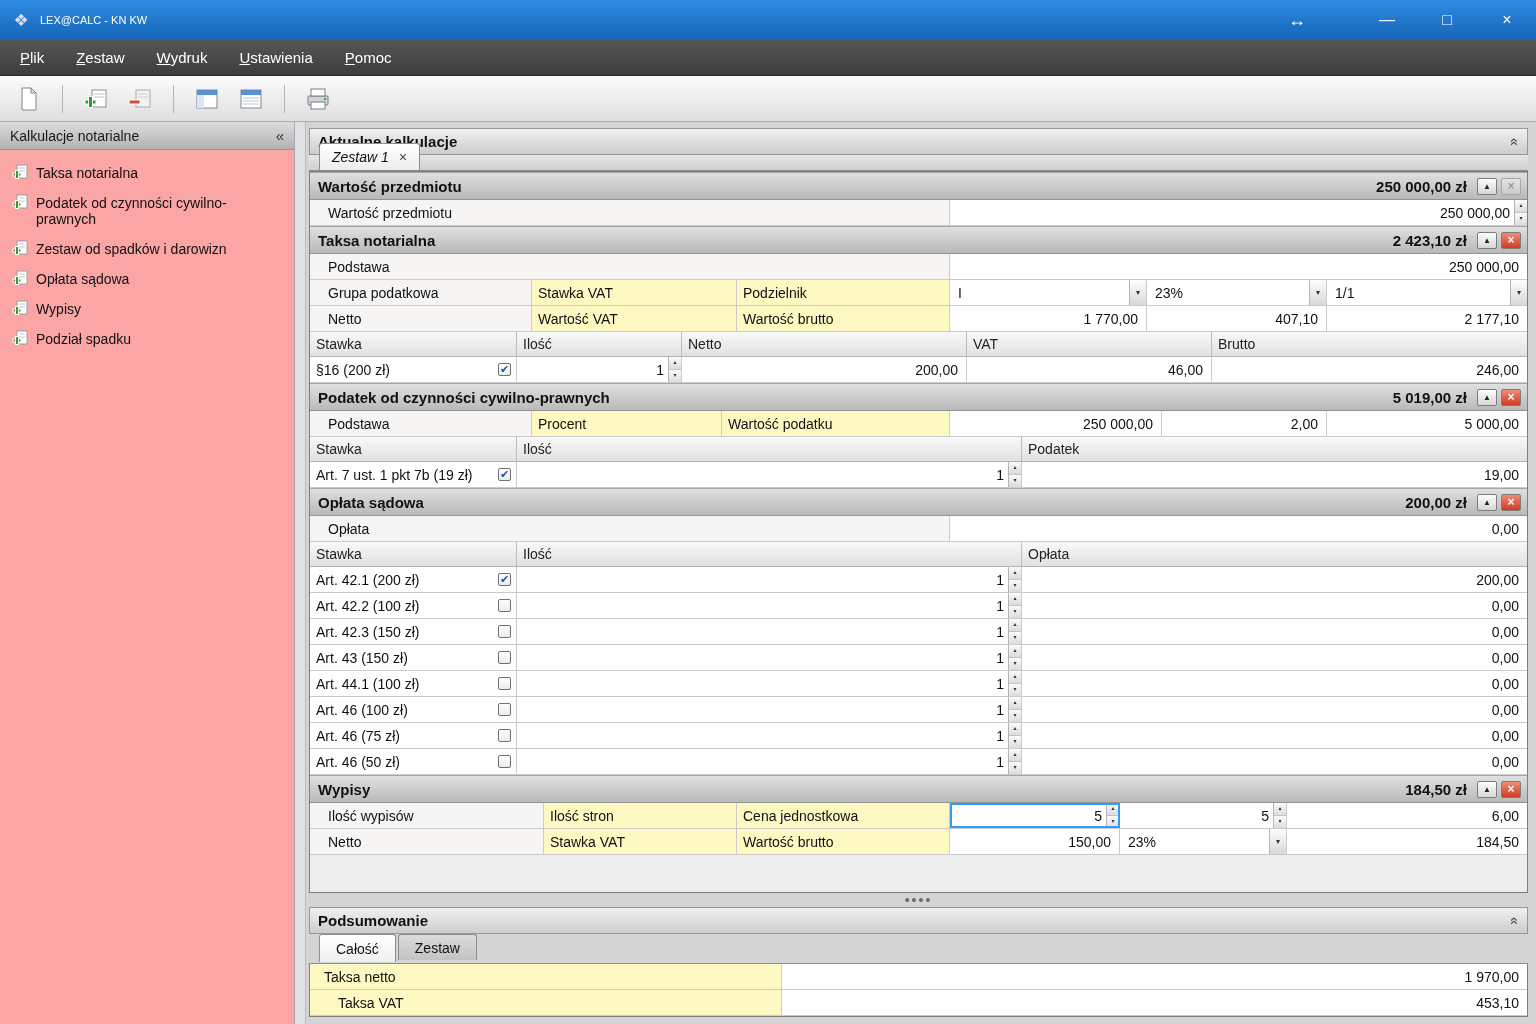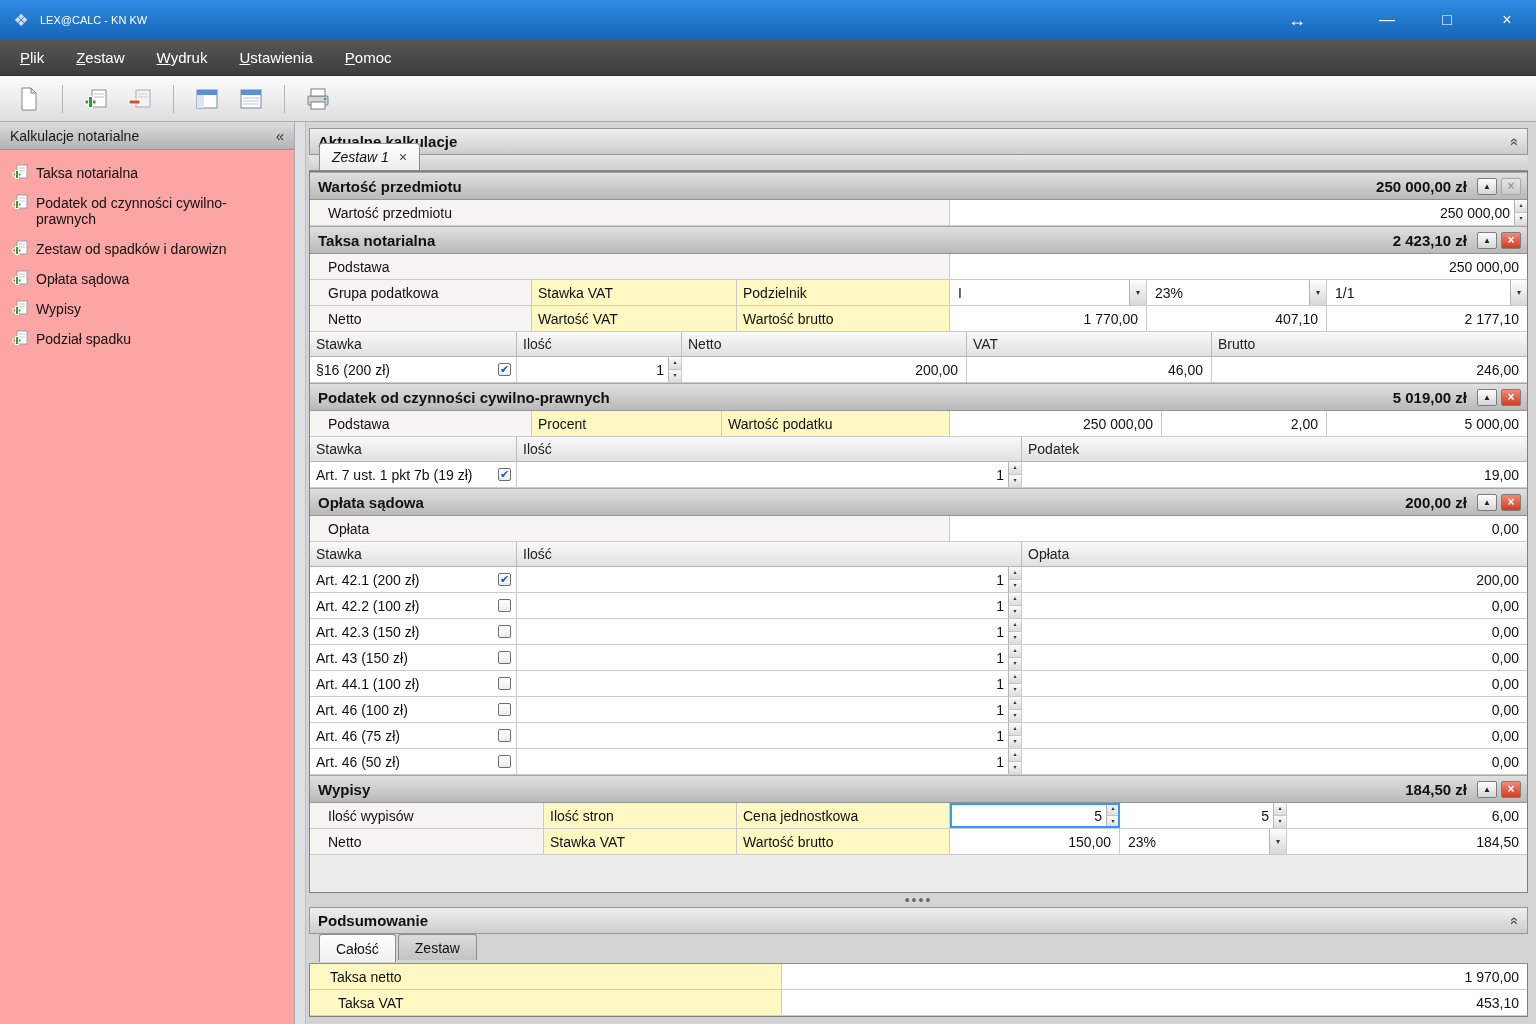--- a/index.html
+++ b/index.html
@@ -575,21 +575,21 @@
     <div class="panel-header">
       <span>Podsumowanie</span>
       <span class="dblchev">«</span>
     </div>
     <div class="sum-tabs">
       <div class="tab2 active">Całość</div>
       <div class="tab2">Zestaw</div>
     </div>
     <div class="sum-body">
       <div class="row">
-        <div class="cell lbl2 w472" style="padding-left:20px;">Taksa netto</div>
+        <div class="cell lbl2 w472" style="padding-left:14px;">Taksa netto</div>
         <div class="cell val flex1">1 970,00</div>
       </div>
       <div class="row">
         <div class="cell lbl2 w472" style="padding-left:28px;">Taksa VAT</div>
         <div class="cell val flex1">453,10</div>
       </div>
     </div>
   </div>
 </div>
 

